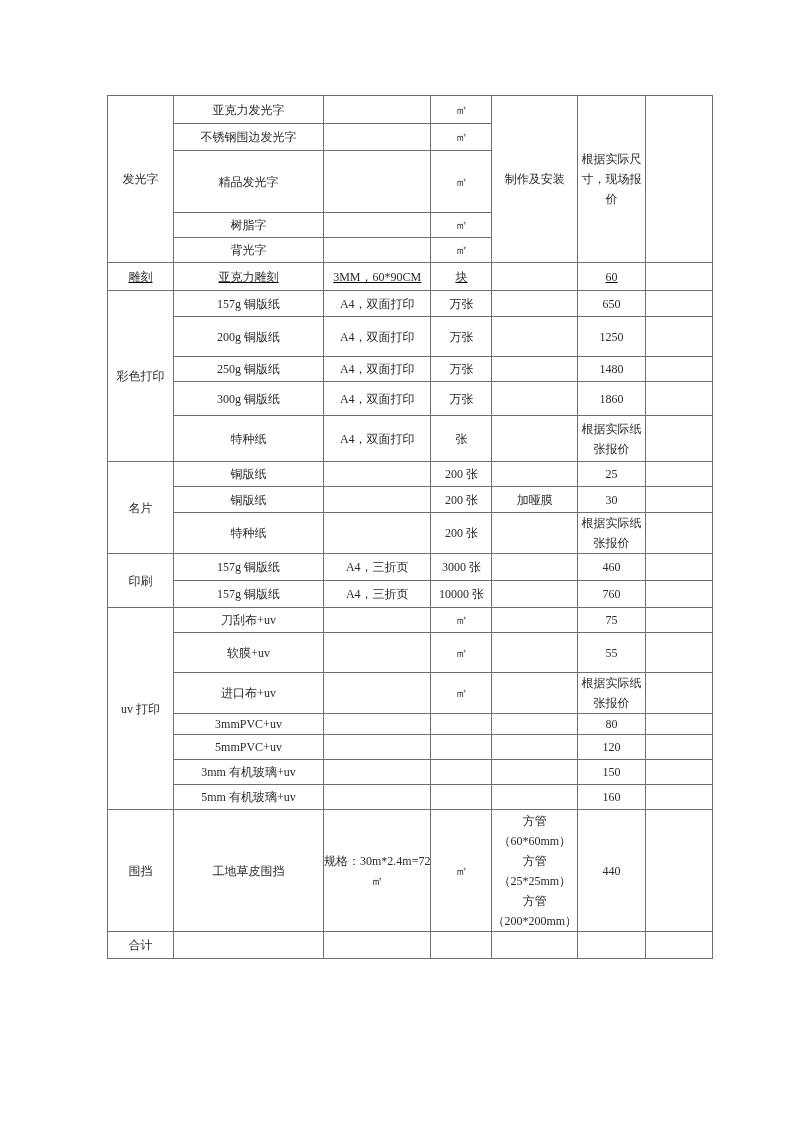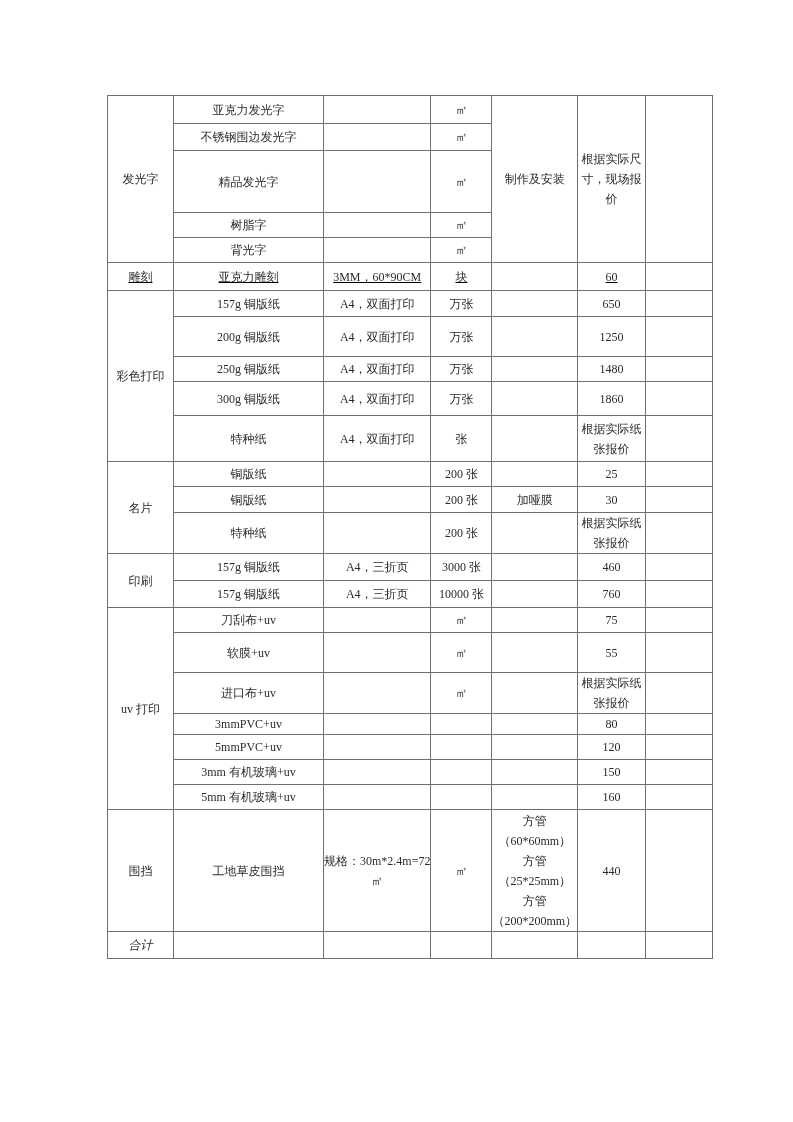--- a/index.html
+++ b/index.html
@@ -234,21 +234,21 @@
           <td>㎡</td>
           <td class="pre">方管
 （60*60mm）
 方管
 （25*25mm）
 方管
 （200*200mm）</td>
           <td>440</td>
           <td></td>
         </tr>
-        <tr style="height: 27px; font-style: italic;">
+        <tr style="height: 27px;">
           <td>合计</td>
           <td></td>
           <td></td>
           <td></td>
           <td></td>
           <td></td>
           <td></td>
         </tr>
       </tbody>
   </table>

